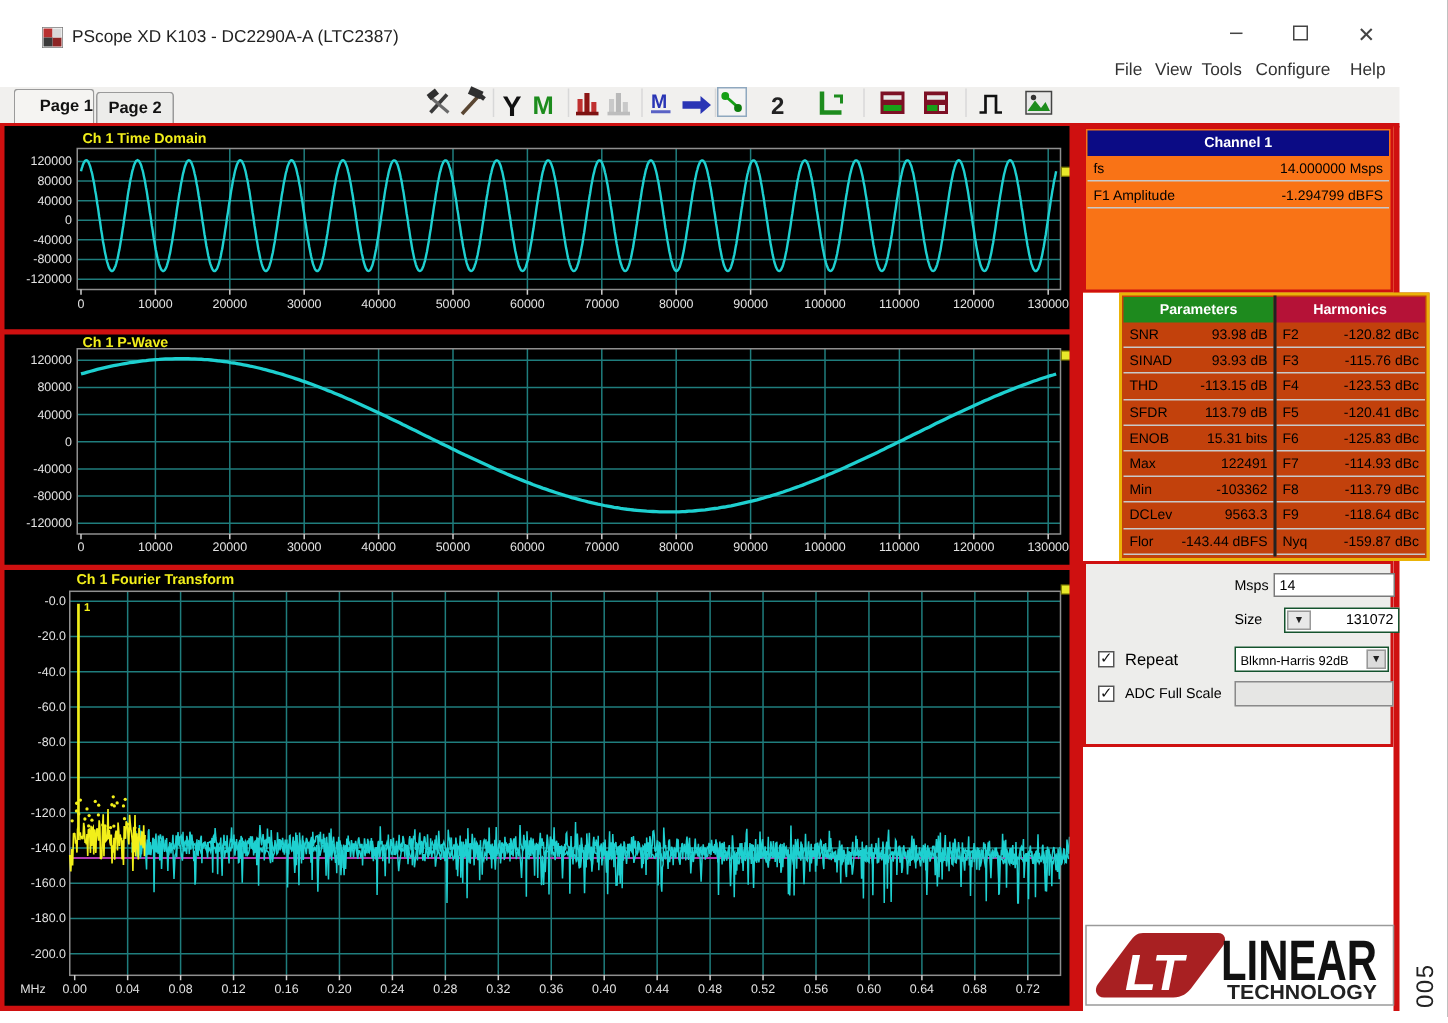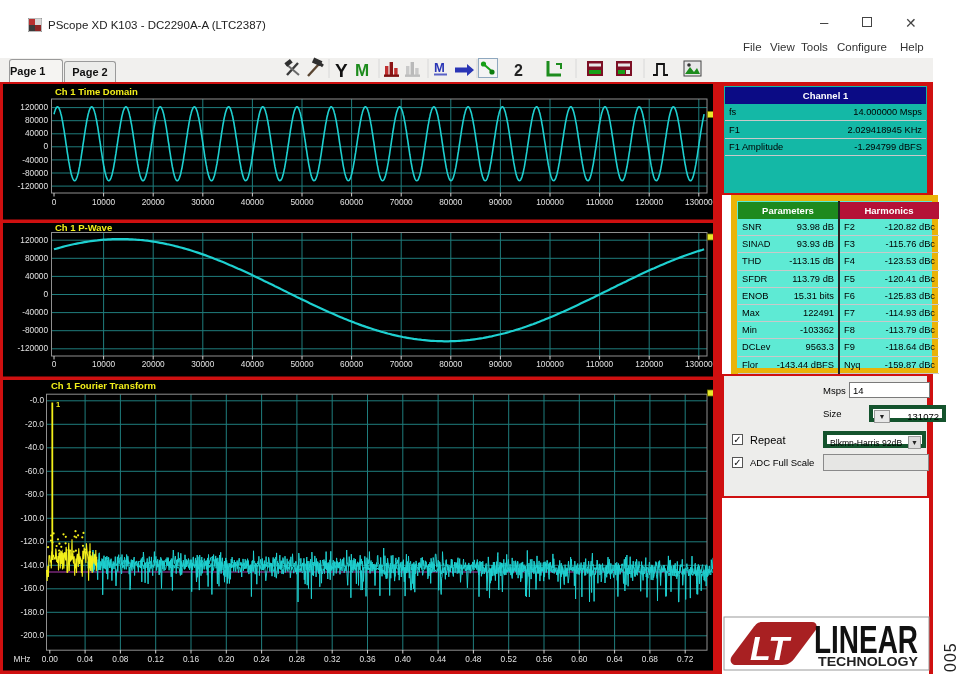--- a/index.html
+++ b/index.html
@@ -26,21 +26,21 @@
 <div class="abs" style="left:862px;top:17px;width:10px;height:10px;border:1.4px solid #444"></div>
 <div class="abs" style="left:905px;top:15px;font-size:14px;color:#444">✕</div>
 
 <div class="abs" style="left:743px;top:41px;font-size:11.5px;color:#333">File</div>
 <div class="abs" style="left:770px;top:41px;font-size:11.5px;color:#333">View</div>
 <div class="abs" style="left:801px;top:41px;font-size:11.5px;color:#333">Tools</div>
 <div class="abs" style="left:837px;top:41px;font-size:11.5px;color:#333">Configure</div>
 <div class="abs" style="left:900px;top:41px;font-size:11.5px;color:#333">Help</div>
 
 <div class="abs" style="left:0;top:58px;width:933px;height:24px;background:#f1f0ee"></div>
-<div class="abs" style="left:9px;top:59px;width:54px;height:23px;background:#f5f4f2;border:1px solid #9a9a9a;border-bottom:none;border-radius:3px 3px 0 0;font-size:11px;font-weight:bold;color:#111;text-align:left;line-height:22px">Page 1</div>
+<div class="abs" style="left:9px;top:59px;width:54px;height:23px;background:#f5f4f2;border:1px solid #9a9a9a;border-bottom:none;border-radius:3px 3px 0 0;font-size:11px;font-weight:bold;color:#111;text-align:right;line-height:22px">Page 1</div>
 <div class="abs" style="left:64px;top:61px;width:52px;height:21px;background:#ececea;border:1px solid #9a9a9a;border-bottom:none;border-radius:3px 3px 0 0;font-size:11px;font-weight:bold;color:#111;text-align:center;line-height:20px">Page 2</div>
 <svg style="position:absolute;left:280;top:56" width="440" height="26" viewBox="280 56 440 26">
 <g>
 
 <path d="M287 75 L298 63" stroke="#3a3a3a" stroke-width="2.4"></path>
 <path d="M286 64 L299 75" stroke="#6a6a6a" stroke-width="2"></path>
 <rect x="285" y="61" width="7" height="4.5" fill="#2f2f2f" transform="rotate(-38 288 63)"></rect>
 
 <path d="M308 76 L319 64" stroke="#5a4632" stroke-width="2.4"></path>
 <rect x="313" y="59" width="9" height="5.5" fill="#2f2f2f" transform="rotate(24 317 61)"></rect>
@@ -360,39 +360,35 @@
 <text x="56" y="407" fill="#f2ef1a" font-size="7.5" font-weight="bold">1</text>
 <rect x="707.5" y="390" width="11" height="6" fill="#e8e82a" stroke="#7a7a00" stroke-width="0.8"></rect>
 
 <rect x="0" y="84" width="3" height="590" fill="#cf1010"></rect>
 <rect x="0" y="670.5" width="719" height="3.5" fill="#cf1010"></rect>
 </svg>
 
 <div class="abs" style="left:713px;top:84px;width:9px;height:590px;background:#cf1010"></div>
 <div class="abs" style="left:929px;top:84px;width:4px;height:590px;background:#cf1010"></div>
 
-<div class="abs" style="left:722px;top:84px;width:207px;height:111px;background:#14b8a6;border:2px solid #cf1010">
+<div class="abs" style="left:722px;top:84px;width:207px;height:111px;background:#f97316;border:2px solid #cf1010">
   <div style="height:17px;background:#0b0b85;color:#fff;font-weight:bold;font-size:9.5px;text-align:center;line-height:17px;margin:1px 1px 0 1px">Channel 1</div>
   <div style="margin:0 1px">
         <div class="row" style="height:17.4px">
           <span>fs</span>
           <b>14.000000 Msps</b>
         </div>
         <div class="row" style="height:17.4px">
-          <span>F1</span>
-          <b>2.029418945 KHz</b>
-        </div>
-        <div class="row" style="height:17.4px">
           <span>F1 Amplitude</span>
           <b>-1.294799 dBFS</b>
         </div>
       </div>
 </div>
 
-<div class="abs" style="left:731px;top:195px;width:207px;height:179px;background:#5eead4;border:6px solid #eab308">
+<div class="abs" style="left:746px;top:195px;width:207px;height:179px;background:#c2410c;border:2px solid #eab308">
   <div style="position:absolute;left:1px;top:1px;width:100px;height:17px;background:#1e8a1e;color:#fff;font-weight:bold;font-size:9.5px;text-align:center;line-height:17px">Parameters</div>
   <div style="position:absolute;left:102px;top:1px;width:100px;height:17px;background:#b51237;color:#fff;font-weight:bold;font-size:9.5px;text-align:center;line-height:17px">Harmonics</div>
   <div style="position:absolute;left:1px;top:18px;width:100px">
         <div class="row" style="height:17.2px">
           <span>SNR</span>
           <b>93.98 dB</b>
         </div>
         <div class="row" style="height:17.2px">
           <span>SINAD</span>
           <b>93.93 dB</b>
@@ -464,27 +460,27 @@
           <b>-159.87 dBc</b>
         </div>
       </div>
   <div style="position:absolute;left:101px;top:0px;width:2px;height:174px;background:#222"></div>
 </div>
 
 <div class="abs" style="left:722px;top:374px;width:207px;height:124px;background:#ededeb;border:2px solid #cf1010">
   <div style="position:absolute;left:99px;top:9px;font-size:9.5px;color:#000">Msps</div>
   <div style="position:absolute;left:125px;top:6px;width:81px;height:16px;background:#fff;border:1px solid #7a7a7a;font-size:9.5px;padding:2px 0 0 3px">14</div>
   <div style="position:absolute;left:99px;top:32px;font-size:9.5px;color:#000">Size</div>
-  <div style="position:absolute;left:145px;top:29px;width:77px;height:17px;background:#fff;border:4px solid #14532d">
+  <div style="position:absolute;left:132px;top:29px;width:77px;height:17px;background:#fff;border:1px solid #14532d">
      <div style="position:absolute;left:1px;top:1px;width:16px;height:13px;background:#e8e8e8;border:1px solid #999;font-size:7px;text-align:center;line-height:12px;color:#222">▼</div>
      <div style="position:absolute;right:3px;top:2px;font-size:9.5px">131072</div>
   </div>
   <div class="chk" style="left:8px;top:58px">✓</div>
   <div style="position:absolute;left:26px;top:58px;font-size:11px">Repeat</div>
-  <div style="position:absolute;left:99px;top:55px;width:103px;height:17px;background:#fff;border:4px solid #14532d;font-size:8.6px;padding:2.5px 0 0 3px">Blkmn-Harris 92dB
+  <div style="position:absolute;left:99px;top:55px;width:103px;height:17px;background:#fff;border:1px solid #14532d;font-size:8.6px;padding:2.5px 0 0 3px">Blkmn-Harris 92dB
      <div style="position:absolute;right:1px;top:1px;width:13px;height:13px;background:#dcdcdc;border:1px solid #999;font-size:7px;text-align:center;line-height:12px;color:#222">▼</div>
   </div>
   <div class="chk" style="left:8px;top:81px">✓</div>
   <div style="position:absolute;left:26px;top:81px;font-size:9.5px">ADC Full Scale</div>
   <div style="position:absolute;left:99px;top:78px;width:106px;height:17px;background:#e6e6e4;border:1px solid #8a8a8a"></div>
 </div>
 
 <svg style="position:absolute;left:722;top:615" width="211" height="57" viewBox="722 615 211 57">
 <rect x="724" y="617" width="205" height="53" fill="#fff" stroke="#9a9a9a"></rect>
 <path d="M762,622 L812,622 C817,622 818,627 815,631 L794,659 C790,664 786,665 780,665 L736,665 C731,665 729,660 732,656 L753,628 C756,624 758,622 762,622 Z" fill="#a82022"></path>

